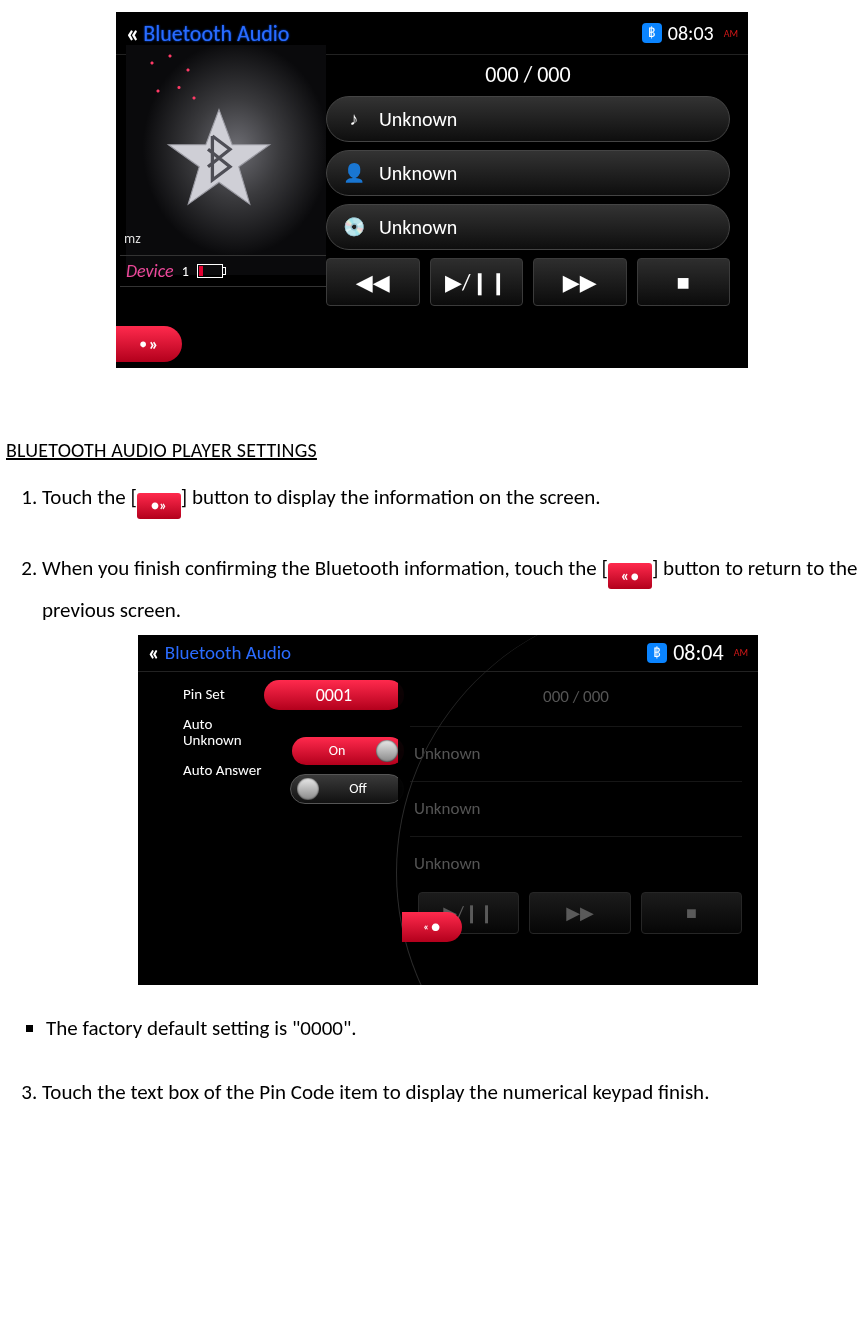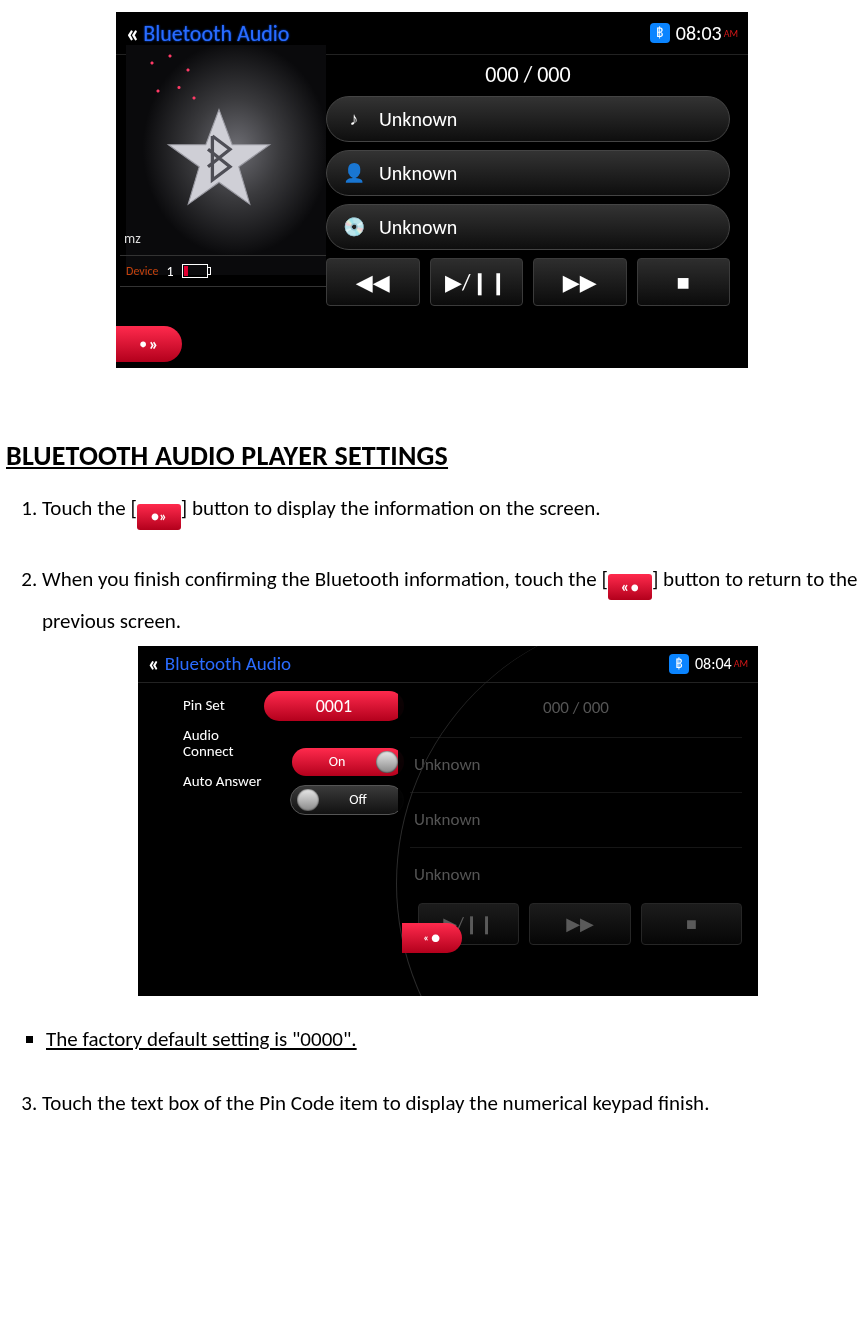--- a/index.html
+++ b/index.html
@@ -5,71 +5,71 @@
   body { margin:0; background:#fff; font-family:"Calibri","Segoe UI",sans-serif; color:#000; width:864px; }
   .page { padding:0 6px; }
 
   
   .shot1 { width:632px; height:356px; margin:12px auto 0; background:#000; position:relative; overflow:hidden; }
   .s1-header { height:42px; border-bottom:1px solid #222; display:flex; align-items:center; padding:0 10px; }
   .chev-back { color:#fff; font-size:26px; font-weight:bold; letter-spacing:-5px; margin-right:10px; }
   .s1-title { color:#2a6cff; font-size:22px; flex:1; text-shadow:0 0 2px #0055ff; }
   .bt-icon { width:20px; height:20px; background:#0a84ff; border-radius:4px; color:#fff; font-size:14px; line-height:20px; text-align:center; margin-right:6px; }
   .s1-time { color:#fff; font-size:20px; }
-  .s1-ampm { color:#d31818; font-size:10px; vertical-align:2px; margin-left:2px; }
+  .s1-ampm { color:#d31818; font-size:10px; vertical-align:2px; margin-left:10px; }
 
   .s1-body { display:flex; height:260px; }
   .s1-left { width:210px; position:relative; }
   .s1-left-art { position:absolute; left:10px; top:-10px; right:0; bottom:40px;
     background: radial-gradient(ellipse at 55% 45%, #6d6d73 0%, #3a3a3d 28%, #0a0a0c 60%); }
   .sparkles { position:absolute; left:30px; top:-6px; width:60px; height:70px;
     background:
       radial-gradient(circle at 10% 20%, #ff3a66 0 1px, transparent 2px),
       radial-gradient(circle at 40% 10%, #ff3a66 0 1px, transparent 2px),
       radial-gradient(circle at 70% 30%, #ff3a66 0 1px, transparent 2px),
       radial-gradient(circle at 20% 60%, #ff3a66 0 1px, transparent 2px),
       radial-gradient(circle at 55% 55%, #ff3a66 0 1px, transparent 2px),
       radial-gradient(circle at 80% 70%, #ff3a66 0 1px, transparent 2px); }
   .bt-star { position:absolute; left:48px; top:48px; width:110px; height:110px; }
   .s1-mz { position:absolute; left:8px; top:175px; color:#ddd; font-size:14px; }
   .s1-dev-row { position:absolute; left:4px; top:200px; right:0; display:flex; align-items:center; border-top:1px solid #333; border-bottom:1px solid #333; height:30px; padding:0 6px; gap:8px; }
-  .s1-dev-lbl { color:#c2410c; font-size:12px; }
+  .s1-dev-lbl { color:#ec4899; font-size:18px;font-style:italic; }
   .s1-dev-val { color:#fff; font-size:14px; }
   .batt { width:24px; height:12px; border:1px solid #fff; position:relative; }
   .batt:after { content:""; position:absolute; right:-4px; top:2px; width:3px; height:6px; border:1px solid #fff; border-left:none; }
   .batt-fill { position:absolute; left:1px; top:1px; bottom:1px; width:4px; background:#e10031; }
 
   .s1-right { flex:1; padding:6px 18px 0 0; }
   .trk-counter { text-align:center; color:#fff; font-size:22px; margin:0 0 8px 0; }
   .pill { display:flex; align-items:center; gap:14px; background:linear-gradient(#333,#0e0e0e); border:1px solid #444; border-radius:26px; height:44px; margin:8px 0; padding:0 16px; color:#fff; font-size:20px; }
   .pill-icon { width:22px; text-align:center; color:#fff; font-size:18px; }
 
   .controls1 { display:flex; gap:10px; margin-top:8px; }
   .cbtn { flex:1; height:46px; background:linear-gradient(#2e2e2e,#0b0b0b); border:1px solid #3b3b3b; border-radius:4px; display:flex; align-items:center; justify-content:center; color:#fff; font-size:22px; }
   .red-tab { position:absolute; left:0; bottom:6px; width:66px; height:36px; background:linear-gradient(#ff2a4d,#b3001c); border-radius:0 18px 18px 0; color:#fff; display:flex; align-items:center; justify-content:center; font-size:18px; font-weight:bold; }
   .red-tab span:first-child { font-size:12px; margin-right:2px; }
 
   
   .doc { margin:70px 0 0 0; }
-  h2.doc-heading { font-size:28px; font-weight:bold; text-decoration:underline; margin:0 0 14px 0; letter-spacing:.2px; }
+  h2.doc-heading { font-size:20px; font-weight:normal; text-decoration:underline; margin:0 0 14px 0; letter-spacing:.2px; }
   p.doc-p { font-size:21px; margin:0 0 22px 0; text-align:justify; line-height:1.35; }
   ol.doc-ol { padding-left:36px; margin:0; }
   ol.doc-ol li { font-size:21px; margin:0 0 28px 0; line-height:2; }
   .inline-icon { display:inline-block; width:44px; height:26px; vertical-align:-6px; background:linear-gradient(#ff2a4d,#b3001c); border-radius:3px; color:#fff; text-align:center; line-height:26px; font-size:14px; font-weight:bold; }
   .inline-icon.back { }
   .inline-icon.back:before { content:"«"; font-size:16px; margin-right:1px; }
 
-  ul.doc-ul { list-style:square; padding-left:40px; margin:0 0 26px 0;text-decoration:underline; }
+  ul.doc-ul { list-style:square; padding-left:40px; margin:0 0 26px 0; }
   ul.doc-ul li { font-size:21px; line-height:1.5; }
 
   
   .shot2 { width:620px; height:350px; margin:4px 0 20px 96px; background:#000; position:relative; overflow:hidden; }
   .s2-header { height:36px; display:flex; align-items:center; padding:0 10px; border-bottom:1px solid #222; }
   .s2-title { color:#2a6cff; font-size:19px; flex:1; }
-  .s2-time { color:#fff; font-size:16px; }
+  .s2-time { color:#fff; font-size:22px; }
   .s2-body { display:flex; height:276px; position:relative; }
   .s2-left { width:260px; padding:6px 8px 0 6px; }
   .s2-row { display:flex; align-items:center; height:34px; margin-bottom:4px; font-size:15px; color:#fff; }
   .s2-row > :first-child { width:80px; line-height:1.05;margin-left:39px; }
   .pin-pill { flex:0 0 140px; height:30px; margin-left:auto; background:linear-gradient(#ff2a4d,#b3001c); border-radius:16px; text-align:center; line-height:30px; color:#fff; font-size:18px; }
   .toggle { flex:0 0 100px; height:28px; margin-left:auto; border-radius:16px; display:flex; align-items:center; padding:0 6px;margin-top:36px; }
   .toggle.on  { background:linear-gradient(#ff2a4d,#b3001c); justify-content:flex-start; }
   .toggle.off { background:linear-gradient(#3a3a3a,#111); border:1px solid #555; justify-content:flex-start; }
   .tog-lbl { color:#fff; font-size:14px; flex:1; text-align:center; }
   .knob { width:22px; height:22px; border-radius:50%; background:linear-gradient(#e9e9e9,#888); box-shadow:inset 0 0 2px #000; }
@@ -164,21 +164,21 @@
             <span class="s1-ampm">AM</span>
           </div>
 
           <div class="s2-body">
             <div class="s2-left">
               <div class="s2-row">
                 <span>Pin Set</span>
                 <span class="pin-pill">0001</span>
               </div>
               <div class="s2-row">
-                <span>Audio Connect</span>
+                <span>Auto Unknown</span>
                 <span class="toggle on">
                   <span class="tog-lbl">On</span>
                   <span class="knob"></span>
                 </span>
               </div>
               <div class="s2-row">
                 <span>Auto Answer</span>
                 <span class="toggle off">
                   <span class="knob"></span>
                   <span class="tog-lbl">Off</span>

